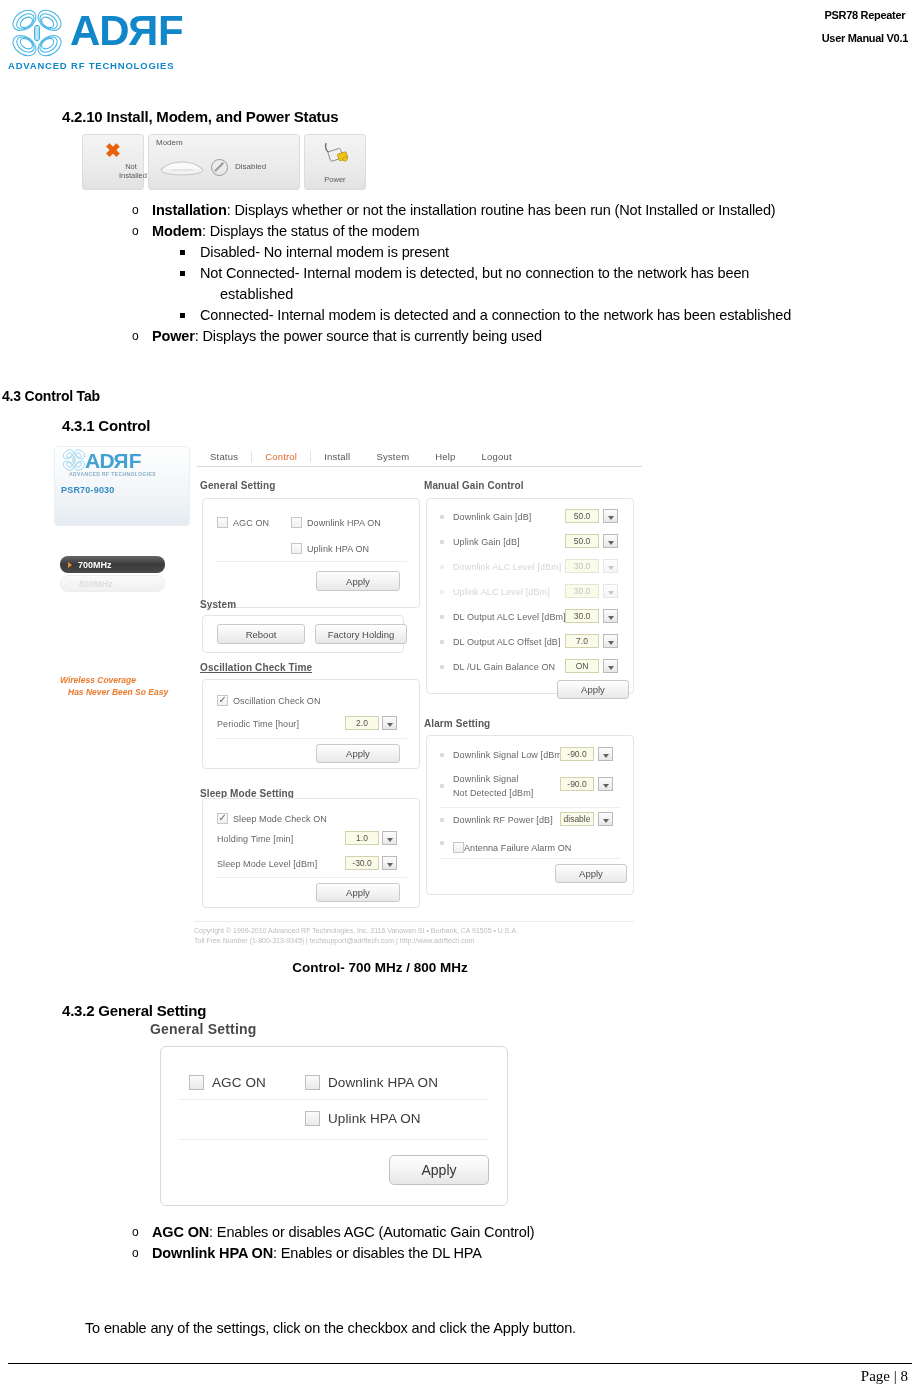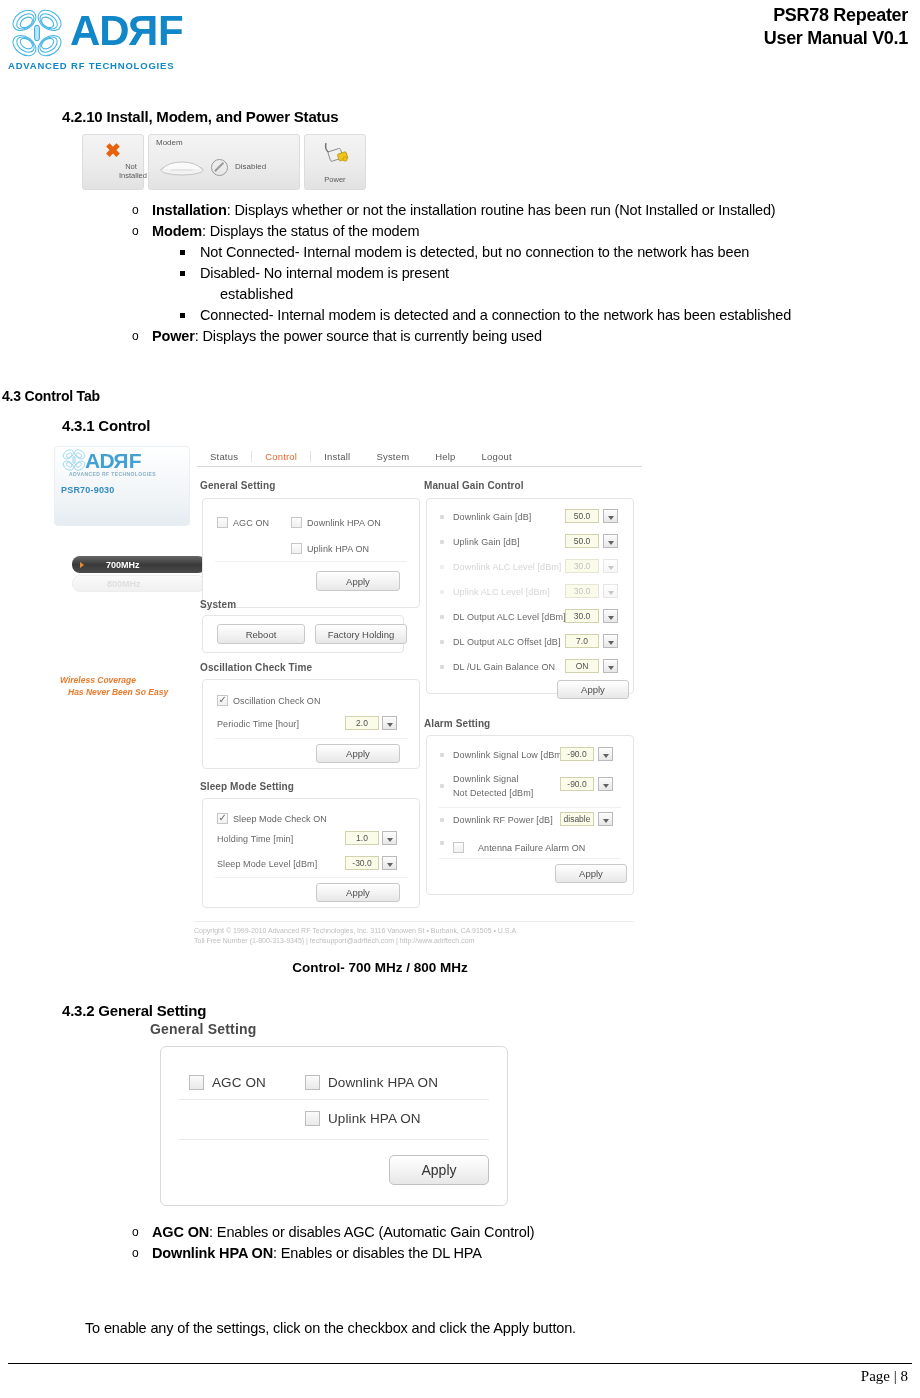--- a/index.html
+++ b/index.html
@@ -51,22 +51,22 @@
     left: 0px; top: 56px;
     font-size: 9.5px;
     font-weight: bold;
     letter-spacing: 0.8px;
     color: #1187c9;
     white-space: nowrap;
   }
   .doc-title {
     position: absolute;
     right: 12px; top: 4px;
-    text-align: right;
-    font-size: 18px;
+    text-align: center;
+    font-size: 11px;
     font-weight: bold;
     line-height: 23px;
     letter-spacing: -0.3px;
   }
 
   
   .h3 {
     position: absolute;
     font-size: 15px;
     font-weight: bold;
@@ -283,28 +283,28 @@
   .sb-model {
     position: absolute;
     left: 6px; top: 38px;
     font-size: 9px;
     font-weight: bold;
     color: #1e7fc0;
     letter-spacing: 0.2px;
   }
   .sb-band {
     position: absolute;
-    left: 20px;
-    width: 134px; height: 17px;
+    left: 8px;
+    width: 105px; height: 17px;
     border-radius: 8px;
     font-size: 9px;
     font-weight: bold;
     display: flex;
     align-items: center;
-    padding-left: 34px;
+    padding-left: 18px;
     box-sizing: border-box;
     position: absolute;
   }
   .sb-band-a {
     top: 112px;
     background: linear-gradient(180deg,#5a5a5a 0%,#2a2a2a 50%,#3b3b3b 100%);
     color: #ffffff;
   }
   .sb-band-a::before {
     content: "";
@@ -593,22 +593,22 @@
       <rect x="20" y="13" width="9" height="7" rx="1" fill="#f0c419" stroke="#b89410" stroke-width="0.8" transform="rotate(-18 24 16)"></rect>
       <circle cx="27" cy="19" r="2.2" fill="#f0c419" stroke="#b89410" stroke-width="0.7"></circle>
     </svg>
     <div class="power-label">Power</div>
   </div>
 </div>
 
 <div class="bullet-list" style="left:100px; top:200px; width:820px;">
   <div class="li-o"><span class="bold-term">Installation</span><span>: Displays whether or not the installation routine has been run (Not Installed or Installed)</span></div>
   <div class="li-o"><span class="bold-term">Modem</span><span>: Displays the status of the modem</span></div>
+  <div class="li-sq">Disabled- No internal modem is present</div>
   <div class="li-sq">Not Connected- Internal modem is detected, but no connection to the network has been</div>
-  <div class="li-sq">Disabled- No internal modem is present</div>
   <div class="li-cont">established</div>
   <div class="li-sq">Connected- Internal modem is detected and a connection to the network has been established</div>
   <div class="li-o"><span class="bold-term">Power</span><span>: Displays the power source that is currently being used</span></div>
 </div>
 
 <div class="h2" style="left:2px; top:388px;">4.3 Control Tab</div>
 <div class="h3" style="left:62px; top:417px;">4.3.1 Control</div>
 
 <div class="app-shot">
 
@@ -662,33 +662,33 @@
     <div class="row-div" style="top:62px;"></div>
     <div class="btn" style="left:113px; top:72px; width:84px; height:20px;">Apply</div>
   </div>
 
   <div class="panel-title" style="left:148px; top:157px;">System</div>
   <div class="panel-box" style="left:150px; top:173px; width:202px; height:38px;">
     <div class="btn" style="left:14px; top:8px; width:88px; height:20px;">Reboot</div>
     <div class="btn" style="left:112px; top:8px; width:92px; height:20px;">Factory Holding</div>
   </div>
 
-  <div class="panel-title" style="left:148px; top:220px;">Oscillation Check Time</div>
+  <div class="panel-title" style="left:148px; top:220px;text-decoration:underline;">Oscillation Check Time</div>
   <div class="panel-box" style="left:150px; top:237px; width:218px; height:90px;">
     <div style="position:absolute;left:14px;top:10px;">
       <span class="cb checked"></span><span class="cb-label">Oscillation Check ON</span>
     </div>
     <div class="fld-label" style="left:14px; top:39px;">Periodic Time [hour]</div>
     <div class="val-box" style="left:142px; top:36px;">2.0</div>
     <div class="spin" style="left:179px; top:36px;"></div>
     <div class="row-div" style="top:58px;"></div>
     <div class="btn" style="left:113px; top:64px; width:84px; height:19px;">Apply</div>
   </div>
 
-  <div class="panel-title" style="left:148px; top:339px;text-align:center;">Sleep Mode Setting</div>
+  <div class="panel-title" style="left:148px; top:346px;text-align:center;">Sleep Mode Setting</div>
   <div class="panel-box" style="left:150px; top:356px; width:218px; height:110px;">
     <div style="position:absolute;left:14px;top:9px;">
       <span class="cb checked"></span><span class="cb-label">Sleep Mode Check ON</span>
     </div>
     <div class="fld-label" style="left:14px; top:35px;">Holding Time [min]</div>
     <div class="val-box" style="left:142px; top:32px;">1.0</div>
     <div class="spin" style="left:179px; top:32px;"></div>
     <div class="fld-label" style="left:14px; top:60px;">Sleep Mode Level [dBm]</div>
     <div class="val-box" style="left:142px; top:57px;">-30.0</div>
     <div class="spin" style="left:179px; top:57px;"></div>
@@ -749,21 +749,21 @@
     <div class="spin" style="left:171px; top:41px;"></div>
     <div class="row-div" style="top:71px;"></div>
 
     <div class="bullet-dot" style="left:13px; top:82px;"></div>
     <div class="fld-label" style="left:26px; top:79px;">Downlink RF Power [dB]</div>
     <div class="val-box" style="left:133px; top:76px;">disable</div>
     <div class="spin" style="left:171px; top:76px;"></div>
 
     <div class="bullet-dot" style="left:13px; top:105px;"></div>
     <div style="position:absolute;left:26px;top:101px;">
-      <span class="cb"></span><span class="cb-label" style="margin-left:14px;">Antenna Failure Alarm ON</span>
+      <span class="cb"></span><span class="cb-label" style="margin-left:0;">Antenna Failure Alarm ON</span>
     </div>
     <div class="row-div" style="top:122px;"></div>
     <div class="btn" style="left:128px; top:128px; width:72px; height:19px;">Apply</div>
   </div>
 
   <div class="app-footer">
     <div>Copyright © 1999-2010 Advanced RF Technologies, Inc.   3116 Vanowen St • Burbank, CA 91505 • U.S.A.</div>
     <div>Toll Free Number (1-800-313-9345) | techsupport@adrftech.com | http://www.adrftech.com</div>
   </div>
 </div>

